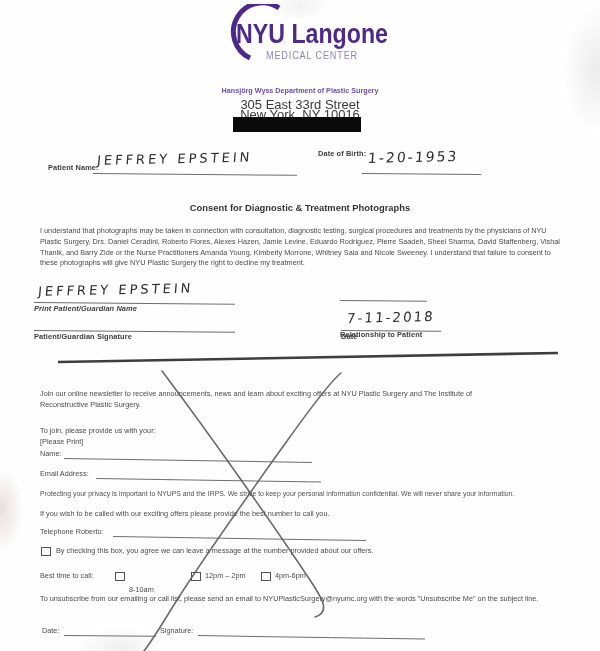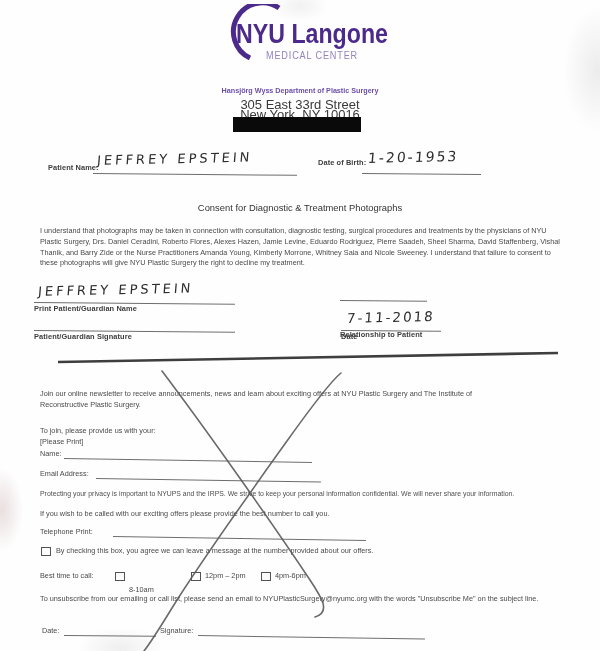--- a/index.html
+++ b/index.html
@@ -23,21 +23,21 @@
   .tilt2{transform:rotate(0.5deg);transform-origin:left center;}
   .hw{
     font-family:"DejaVu Sans",sans-serif;color:#2d2d2d;
     letter-spacing:3px;transform:rotate(-1.3deg) skewX(-6deg);
     transform-origin:left center;white-space:nowrap;
   }
   .cb{display:inline-block;width:8px;height:7px;border:1px solid #525252;background:#fdfdfd;}
   .dept{font-size:7.2px;color:#6d4fa8;font-weight:600;}
   .addr{font-size:13px;color:#3a3a3a;font-weight:normal;}
   .redact{background:#0a0a0a;}
-  .title{font-size:9.4px;font-weight:normal;color:#333;}
+  .title{font-size:9.4px;font-weight:bold;color:#333;}
   svg text{font-family:"Liberation Sans",sans-serif;}
 </style>
 </head>
 <body>
 
 <div class="stage">
 
   <svg class="abs" style="left:206px;top:4px;" width="200" height="66" viewBox="0 0 200 66">
     <path d="M 73 4 A 29 29 0 1 0 44 54" fill="none" stroke="#4c2a8c" stroke-width="5"></path>
     <text x="30" y="39" font-size="27" font-weight="bold" fill="#4c2a8c" textLength="152" lengthAdjust="spacingAndGlyphs">NYU Langone</text>
@@ -47,31 +47,31 @@
   <div class="abs center dept" style="top:86px;">Hansjörg Wyss Department of Plastic Surgery</div>
   <div class="abs center addr" style="top:97px;">305 East 33rd Street</div>
   <div class="abs center addr" style="top:107px;">New York, NY 10016</div>
 
   <div class="abs redact" style="left:233px;top:117px;width:128px;height:15px;"></div>
 
   <span class="abs lbl" style="left:48px;top:163px;">Patient Name:</span>
   <span class="abs hw" style="left:97px;top:153px;font-size:13px;">JEFFREY EPSTEIN</span>
   <div class="abs fline tilt2" style="left:93px;top:172px;width:204px;"></div>
 
-  <span class="abs lbl" style="left:318px;top:158px;">Date of Birth:</span>
+  <span class="abs lbl" style="left:318px;top:149px;">Date of Birth:</span>
   <span class="abs hw" style="left:368px;top:150px;font-size:14px;letter-spacing:2px;">1-20-1953</span>
   <div class="abs fline tilt2" style="left:362px;top:172px;width:119px;"></div>
 
   <div class="abs center title" style="top:202px;">Consent for Diagnostic &amp; Treatment Photographs</div>
 
   <div class="abs txt" style="left:40px;top:226px;width:522px;">I understand that photographs may be taken in connection with consultation, diagnostic testing, surgical procedures and treatments by the physicians of NYU Plastic Surgery, Drs. Daniel Ceradini, Roberto Flores, Alexes Hazen, Jamie Levine, Eduardo Rodriguez, Pierre Saadeh, Sheel Sharma, David Staffenberg, Vishal Thanik, and Barry Zide or the Nurse Practitioners Amanda Young, Kimberly Morrone, Whitney Saia and Nicole Sweeney. I understand that failure to consent to these photographs will give NYU Plastic Surgery the right to decline my treatment.</div>
 
   <span class="abs hw" style="left:38px;top:284px;font-size:13px;">JEFFREY EPSTEIN</span>
   <div class="abs fline tilt2" style="left:34px;top:301px;width:201px;"></div>
-  <span class="abs lbl" style="left:34px;top:304px;font-weight:600;">Print Patient/Guardian Name</span>
+  <span class="abs lbl" style="left:34px;top:304px;font-weight:600;font-style:italic;">Print Patient/Guardian Name</span>
 
   <div class="abs fline tilt2" style="left:340px;top:299px;width:87px;"></div>
   <span class="abs lbl" style="left:340px;top:302px;font-weight:600;margin-top:28px;">Relationship to Patient</span>
 
   <div class="abs fline tilt2" style="left:34px;top:329px;width:201px;"></div>
   <span class="abs lbl" style="left:34px;top:332px;font-weight:600;">Patient/Guardian Signature</span>
 
   <span class="abs hw" style="left:347px;top:310px;font-size:13.5px;letter-spacing:2px;">7-11-2018</span>
   <div class="abs fline tilt2" style="left:341px;top:329px;width:100px;"></div>
   <span class="abs lbl" style="left:341px;top:332px;font-weight:600;">Date</span>
@@ -85,21 +85,21 @@
   <span class="abs txt" style="left:40px;top:449px;">Name:</span>
   <div class="abs fline tilt" style="left:64px;top:457px;width:248px;"></div>
 
   <span class="abs txt" style="left:40px;top:469px;">Email Address:</span>
   <div class="abs fline tilt" style="left:96px;top:477px;width:225px;"></div>
 
   <div class="abs small" style="left:40px;top:490px;">Protecting your privacy is important to NYUPS and the IRPS. We strive to keep your personal information confidential. We will never share your information.</div>
 
   <span class="abs txt" style="left:40px;top:509px;">If you wish to be called with our exciting offers please provide the best number to call you.</span>
 
-  <span class="abs txt" style="left:40px;top:527px;">Telephone Print:</span>
+  <span class="abs txt" style="left:40px;top:527px;">Telephone Roberto:</span>
   <div class="abs fline tilt" style="left:113px;top:535px;width:253px;"></div>
 
   <span class="abs cb" style="left:41px;top:547px;"></span>
   <span class="abs txt" style="left:56px;top:546px;">By checking this box, you agree we can leave a message at the number provided about our offers.</span>
 
   <span class="abs txt" style="left:40px;top:571px;">Best time to call:</span>
   <span class="abs cb" style="left:115px;top:572px;"></span>
   <span class="abs txt" style="left:129px;top:571px;margin-top:14px;">8-10am</span>
   <span class="abs cb" style="left:191px;top:572px;"></span>
   <span class="abs txt" style="left:205px;top:571px;">12pm – 2pm</span>

